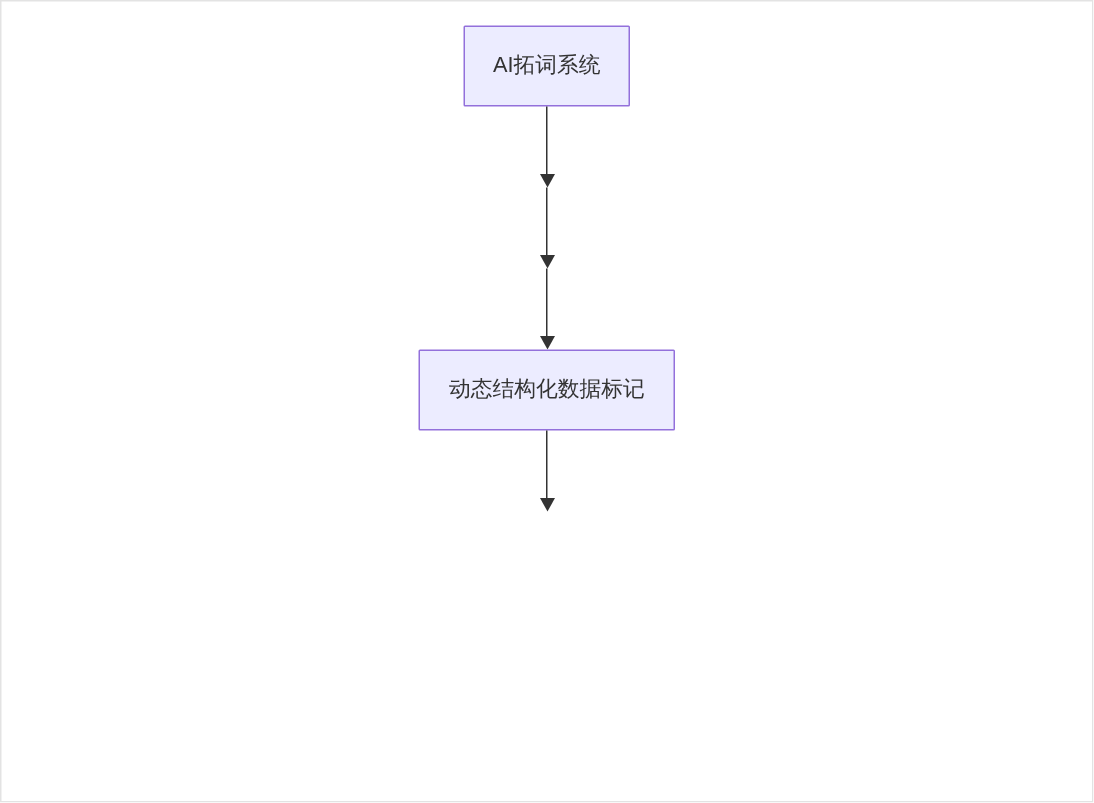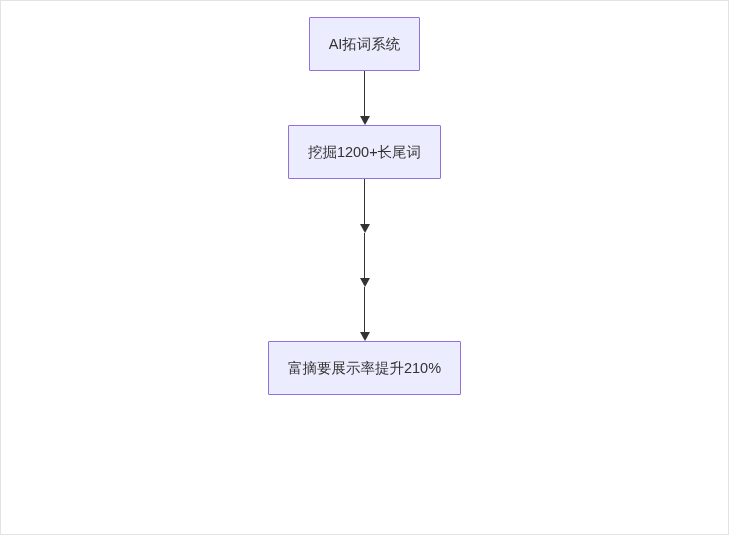--- a/index.html
+++ b/index.html
@@ -69,39 +69,36 @@
 
     <div class="node">
       <span>AI拓词系统</span>
     </div>
 
     <div class="edge">
       <div class="line"></div>
       <div class="head"></div>
     </div>
 
-    <div class="node">
-      <span>挖掘1200+长尾词</span>
-    </div>
-
-    <div class="edge">
-      <div class="line"></div>
-      <div class="head"></div>
-    </div>
-
 
     <div class="edge">
       <div class="line"></div>
       <div class="head"></div>
     </div>
 
 
     <div class="edge">
       <div class="line"></div>
       <div class="head"></div>
     </div>
 
     <div class="node">
-      <span>富摘要展示率提升210%</span>
+      <span>动态结构化数据标记</span>
     </div>
+
+    <div class="edge">
+      <div class="line"></div>
+      <div class="head"></div>
+    </div>
+
 
   </div>
 </div>
 
 </body></html>

